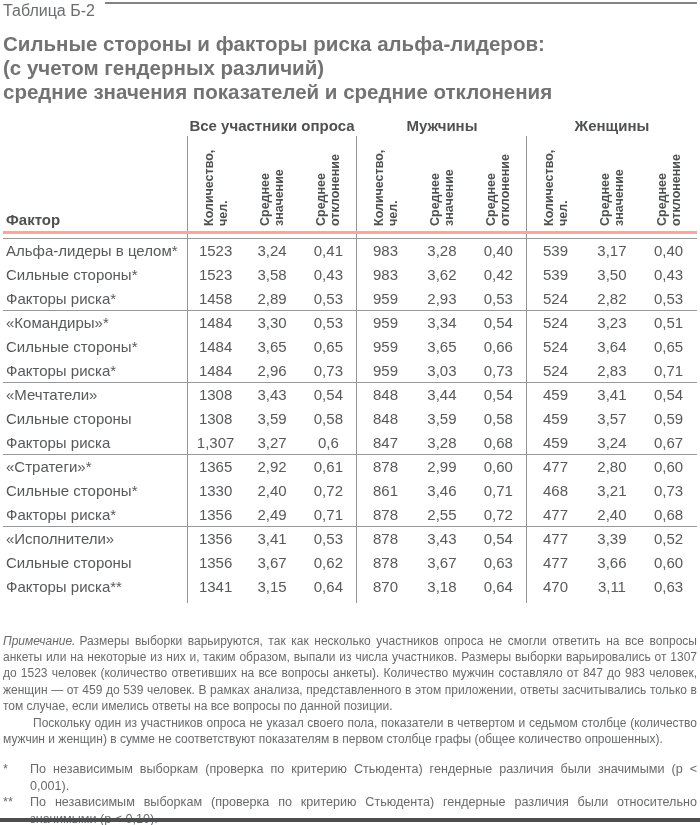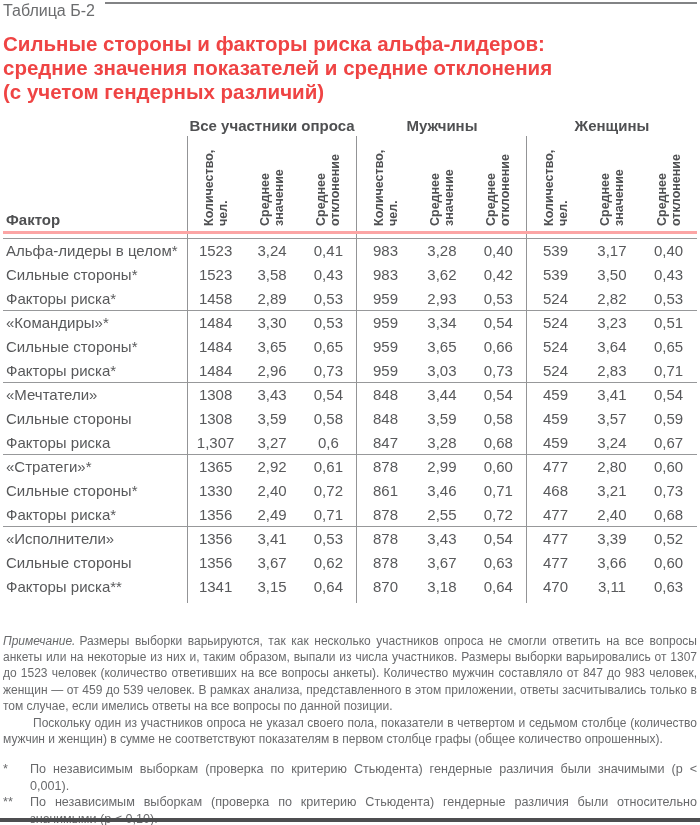--- a/index.html
+++ b/index.html
@@ -10,21 +10,21 @@
     color: #58595b;
     padding: 2px 3px 0 3px;
   }
 
   
   .label-row { display: flex; height: 20px; }
   .table-label { font-size: 16px; color: #6b6c6e; white-space: nowrap; line-height: 18px; }
   .label-rule { flex: 1; height: 2px; background: #828385; margin-left: 10px; margin-bottom: 2px; }
 
   
-  .title { margin-top: 10px; font-size: 20.5px; font-weight: bold; color: #ef4444; line-height: 24px; }
+  .title { margin-top: 10px; font-size: 20.5px; font-weight: bold; color: #737373; line-height: 24px; }
 
   
   table { border-collapse: collapse; table-layout: fixed; width: 100%; margin-top: 10px; }
   col.c-factor { width: 184px; }
   th, td { font-weight: normal; }
 
   thead .grp {
     font-size: 15px; font-weight: bold; color: #4f5052;
     vertical-align: top; line-height: 20px; padding-top: 2px;
   }
@@ -74,22 +74,22 @@
 </head>
 <body>
 
 <div class="label-row">
   <span class="table-label">Таблица Б-2</span>
   <span class="label-rule"></span>
 </div>
 
 <div class="title">
   <div>Сильные стороны и факторы риска альфа-лидеров:</div>
+  <div>(с учетом гендерных различий)</div>
   <div>средние значения показателей и средние отклонения</div>
-  <div>(с учетом гендерных различий)</div>
 </div>
 
 <table>
   <colgroup>
     <col class="c-factor">
     <col>
       <col>
       <col>
       <col>
       <col>

